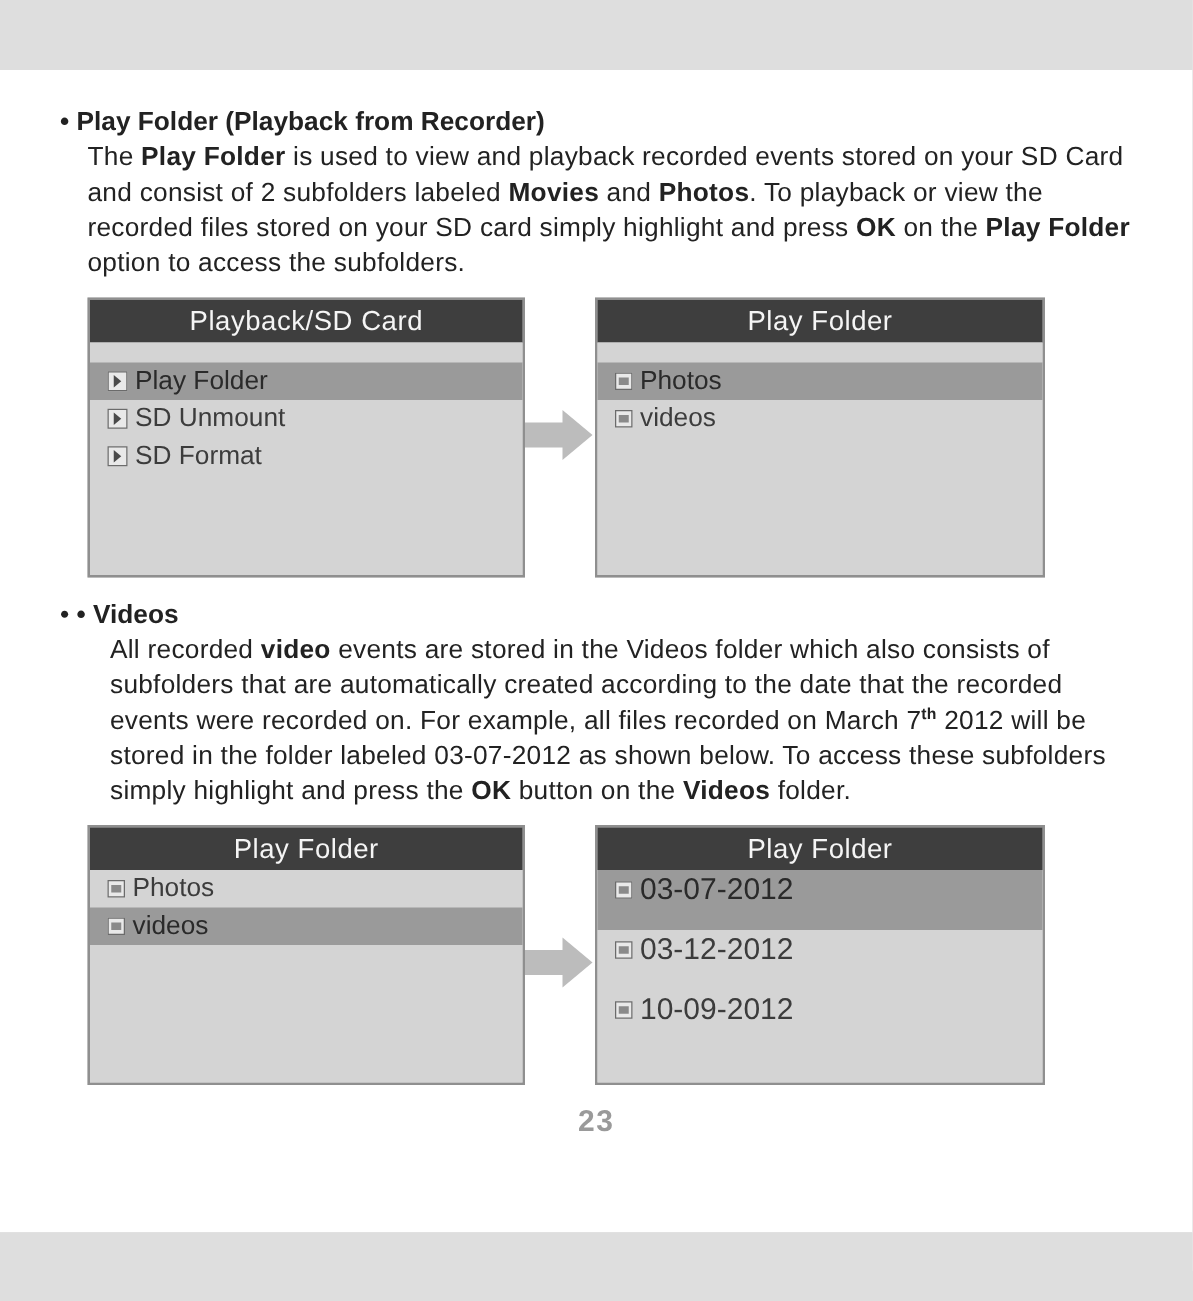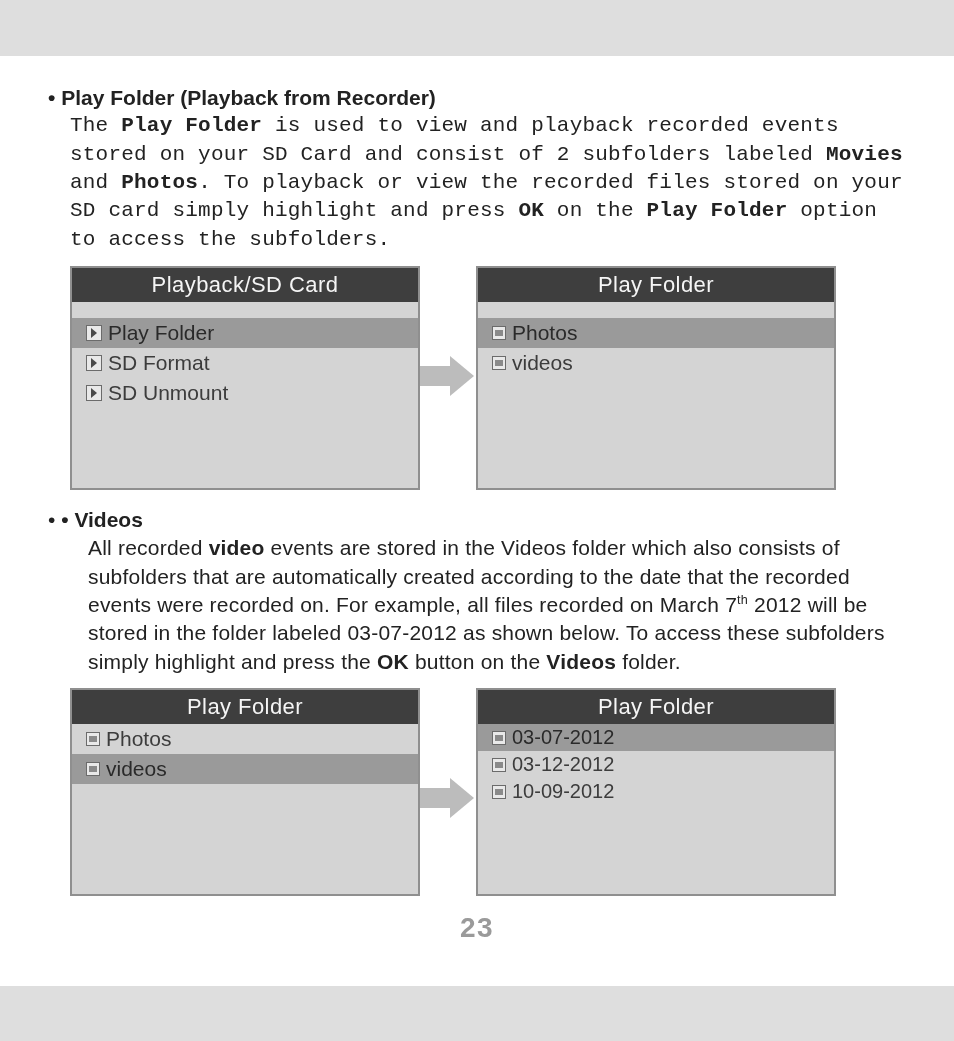--- a/index.html
+++ b/index.html
@@ -25,21 +25,21 @@
     background: #dedede;
     height: 55px;
     width: 100%;
   }
   .section { margin-bottom: 8px; }
   .bullet-head {
     font-size: 21px;
     line-height: 1.35;
   }
   .bullet-head .dot::before { content: "• "; }
-  .indent1 { padding-left: 22px; font-family: Liberation Mono, monospace; }
+  .indent1 { padding-left: 22px; }
   .indent2 { padding-left: 40px; }
   .body-text {
     font-size: 21px;
     line-height: 1.35;
     letter-spacing: 0.01em;
   }
   .b { font-weight: 700; }
 
   
   .fig-row {
@@ -99,21 +99,21 @@
     align-items: center;
     gap: 6px;
     padding: 3px 8px 3px 14px;
     font-size: 21px;
     color: #3c3c3c;
   }
   .menu-item.selected {
     background: #9a9a9a;
     color: #2a2a2a;
   }
-  .dense .menu-item { padding-top: 2px; padding-bottom: 2px; font-size: 20px; }
+  .dense .menu-item { padding-top: 2px; padding-bottom: 18px; font-size: 24px; }
   .icon {
     width: 16px; height: 16px;
     border: 1.5px solid #6b6b6b;
     background: #e9e9e9;
     position: relative;
     flex: 0 0 auto;
   }
   .icon.arrowish::after {
     content: "";
     position: absolute; left: 4px; top: 2px;
@@ -122,25 +122,25 @@
     border-bottom: 5px solid transparent;
     border-left: 6px solid #4a4a4a;
   }
   .icon.small { width: 14px; height: 14px; }
   .icon.folder::after {
     content: "";
     position: absolute; left: 2px; top: 3px;
     width: 8px; height: 6px;
     background: #8a8a8a;
   }
-  sup { font-size: 0.6em; vertical-align: super; }
+  sup { font-size: 0.6em; vertical-align: super; font-weight: bold; }
 
   .page-num {
     text-align: center;
-    font-size: 28px;
+    font-size: 24px;
     font-weight: 700;
     color: #9a9a9a;
     letter-spacing: 0.05em;
     margin-top: 4px;
   }
 </style>
 </head>
 <body>
 
 <div class="top-band"></div>
@@ -160,25 +160,25 @@
     <div class="menu tall">
       <div class="titlebar">Playback/SD Card</div>
       <div class="spacer"></div>
       <div class="body">
         <div class="menu-item selected">
           <span class="icon arrowish"></span>
           <span>Play Folder</span>
         </div>
         <div class="menu-item">
           <span class="icon arrowish"></span>
+          <span>SD Unmount</span>
+        </div>
+        <div class="menu-item">
+          <span class="icon arrowish"></span>
           <span>SD Format</span>
-        </div>
-        <div class="menu-item">
-          <span class="icon arrowish"></span>
-          <span>SD Unmount</span>
         </div>
       </div>
     </div>
 
     <div class="arrow-col">
       <div class="arrow">
         <div class="shaft"></div>
           <div class="head"></div>
       </div>
     </div>

